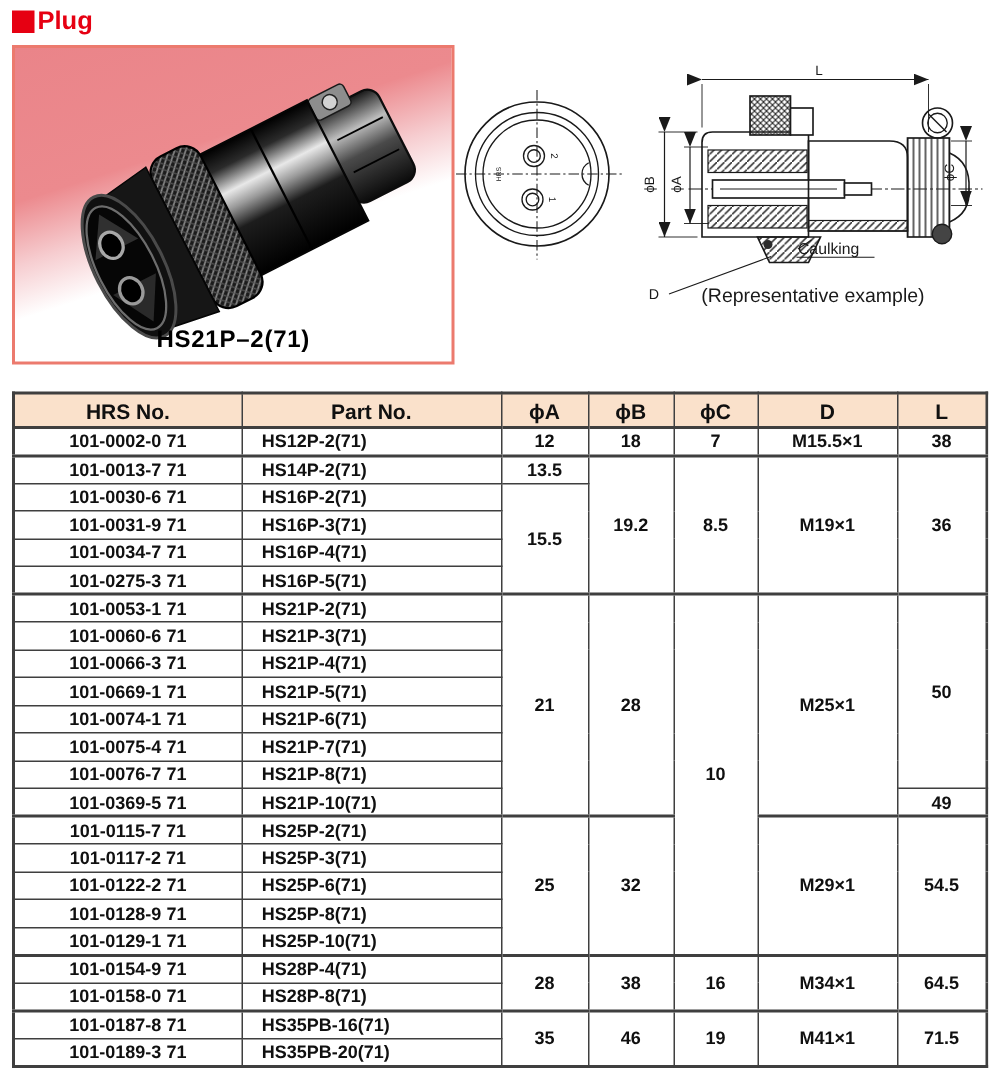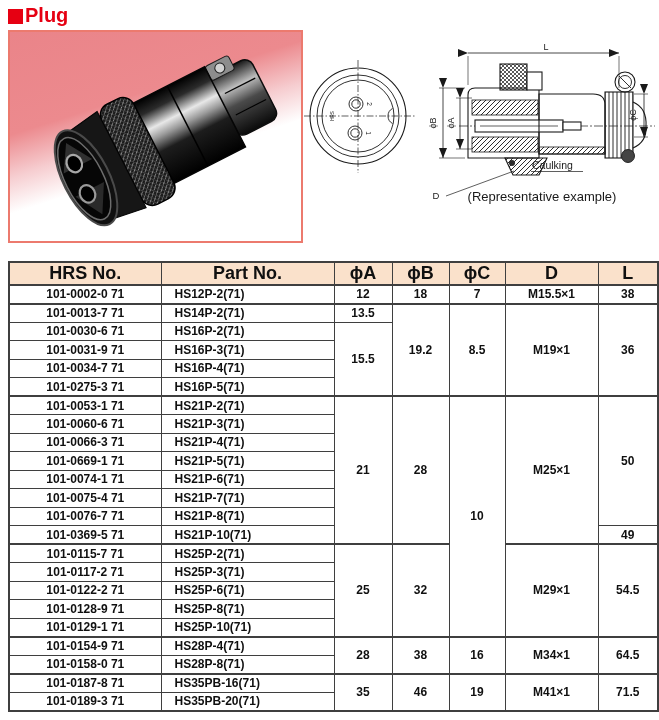--- a/index.html
+++ b/index.html
@@ -9,21 +9,21 @@
     --header-bg:#fae1cb;
     --line:#3f3f3f;
   }
   html,body{margin:0;padding:0;background:#fff;}
   body{font-family:"Liberation Sans","DejaVu Sans",sans-serif;color:#111;}
   #page{position:relative;width:659px;height:720px;background:#fff;overflow:hidden;}
 
   
   .title-row{position:absolute;left:8px;top:5px;display:flex;align-items:center;gap:2px;}
   .title-sq{width:15px;height:15px;background:var(--accent);display:inline-block;margin-top:2px;}
-  .title-text{font-size:20px;font-weight:bold;color:var(--accent);letter-spacing:0px;line-height:1;}
+  .title-text{font-size:17px;font-weight:bold;color:var(--accent);letter-spacing:0px;line-height:1;}
 
   
   .photo-box{
     position:absolute;left:8px;top:30px;width:291px;height:209px;
     border:2px solid var(--photo-border);
     background:linear-gradient(162deg,#ea8489 0%,var(--pink) 34%,#f6cdd0 48%,#ffffff 60%,#ffffff 100%);
   }
   .photo-caption{
     position:absolute;left:0;right:0;bottom:5px;text-align:center;
     font-size:16px;font-weight:bold;color:#000;letter-spacing:.5px;
@@ -34,21 +34,21 @@
   .drawing{position:absolute;left:303px;top:38px;width:356px;height:180px;}
   .drawing text{font-family:"Liberation Sans","DejaVu Sans",sans-serif;fill:#1a1a1a;}
 
   
   .spec{
     position:absolute;left:8px;top:261px;width:649px;
     border-collapse:collapse;table-layout:fixed;
     font-size:12px;font-weight:bold;color:#101010;
   }
   .spec th,.spec td{border:1px solid var(--line);text-align:center;vertical-align:middle;padding:0 2px;}
-  .spec th{background:var(--header-bg);height:21px;font-size:18px;font-weight:bold;}
+  .spec th{background:var(--header-bg);height:21px;font-size:14px;font-weight:bold;}
   .spec tbody tr{height:18.5px;margin-left:20px;}
   .spec td.left{text-align:left;padding-left:13px;}
   .spec td.gs{border-top:2px solid var(--line);}
   .spec{border:2px solid var(--line);}
   .spec th{border-bottom:2px solid var(--line);}
 </style>
 </head>
 <body>
 
 <div id="page">
@@ -99,20 +99,21 @@
         <ellipse cx="-92" cy="0" rx="23" ry="52" fill="#101010" stroke="#4a4a4a" stroke-width="2"></ellipse>
         <ellipse cx="-94" cy="0" rx="19" ry="45" fill="#060606" stroke="#6d6d6d" stroke-width="1.5"></ellipse>
 
         <path d="M-94,-40 L-78,-14 L-110,-14 Z" fill="#303030"></path>
         <path d="M-94,40 L-78,12 L-110,12 Z" fill="#2a2a2a"></path>
 
         <ellipse cx="-96" cy="-18" rx="7.5" ry="9" fill="#000" stroke="#a8a8a8" stroke-width="2.2"></ellipse>
         <ellipse cx="-98" cy="15" rx="7.5" ry="9" fill="#000" stroke="#9a9a9a" stroke-width="2.2"></ellipse>
       </g>
     </svg>
+    <div class="photo-caption">HS21P–2(71)</div>
   </div>
 
   <svg class="drawing" viewBox="0 0 356 180" aria-hidden="true">
     <defs>
       <marker id="arr" markerWidth="11" markerHeight="8" refX="10" refY="4" orient="auto" markerUnits="userSpaceOnUse">
         <path d="M0,0 L10,4 L0,8 Z" fill="#1a1a1a"></path>
       </marker>
       <pattern id="hh" width="5" height="5" patternUnits="userSpaceOnUse">
         <path d="M0,5 L5,0" stroke="#2e2e2e" stroke-width="1"></path>
       </pattern>

